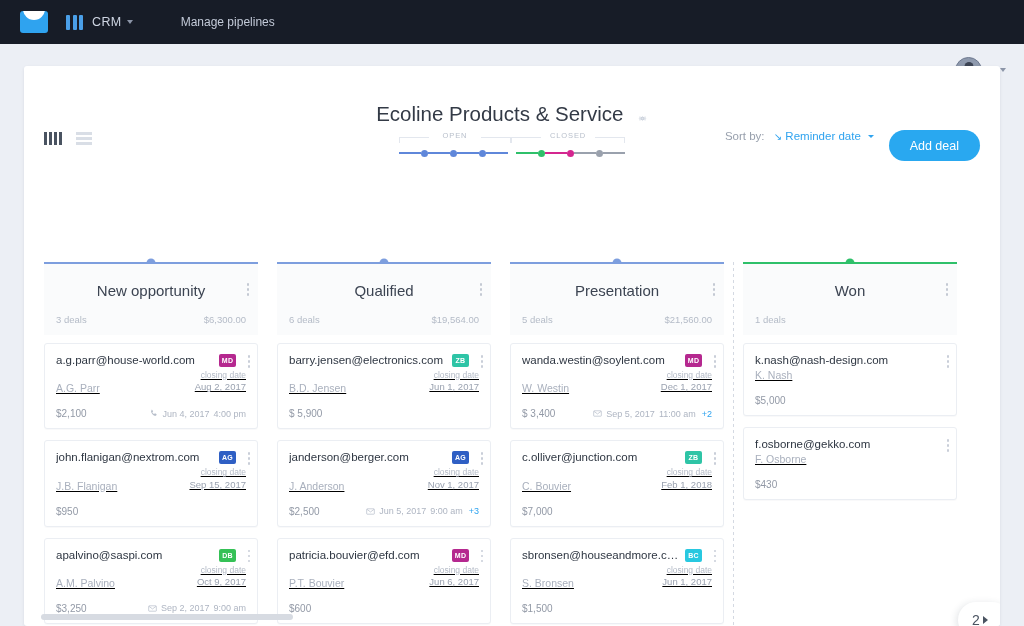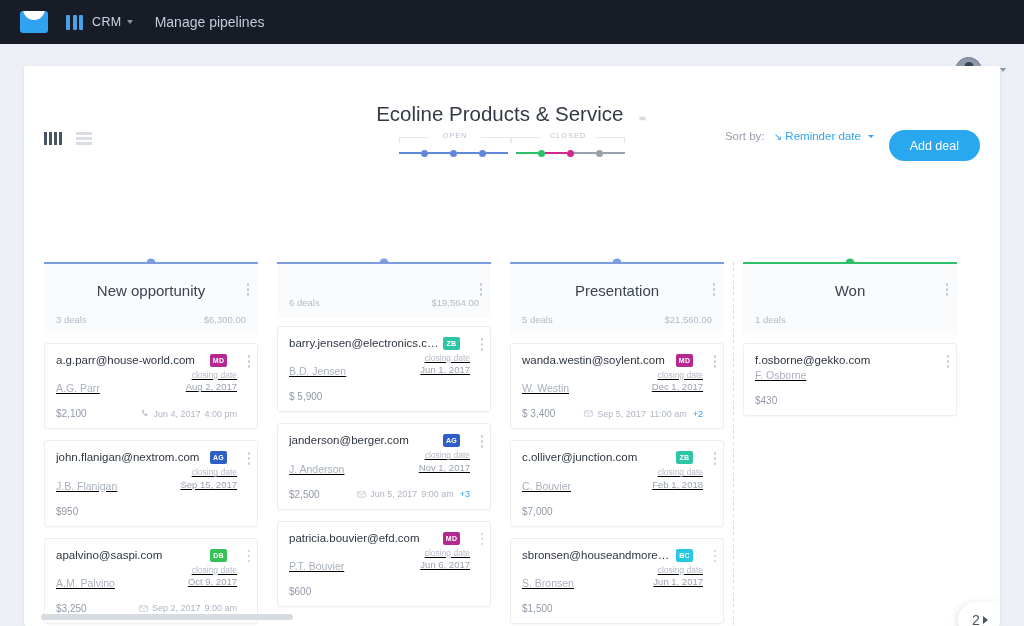--- a/index.html
+++ b/index.html
@@ -30,21 +30,21 @@
   }
   .bars-icon { display: flex; gap: 2.5px; align-items: flex-end; margin-right: 9px; }
   .bars-icon i { display: block; width: 4px; height: 15px; background: #4a9fe8; border-radius: 1px; }
   .crm-label { color: #cfd6e3; font-size: 12.5px; letter-spacing: .4px; }
   .caret {
     display: inline-block; width: 0; height: 0; margin-left: 5px;
     border-left: 3.5px solid transparent; border-right: 3.5px solid transparent;
     border-top: 4px solid #8c95a8; vertical-align: middle;
   }
   .manage-pipelines {
-    color: #c3cad8; font-size: 14px; margin-left: 22px;
+    color: #c3cad8; font-size: 12px; margin-left: 48px;
   }
   .nav-right {
     position: absolute; right: 18px; top: 0; height: 44px;
     display: flex; align-items: center; gap: 13px; margin-top: 48px;
   }
   .help-label { color: #9aa3b4; font-size: 11px; letter-spacing: .6px; }
   .avatar {
     width: 27px; height: 27px; border-radius: 50%;
     background: #8e99ad; position: relative; overflow: hidden;
     border: 1.5px solid #6e798f;
@@ -186,21 +186,21 @@
   .col-meta {
     display: flex; justify-content: space-between;
     font-size: 9.5px; color: #b4bbc7;
     padding: 15px 1px 10px 1px;
   }
 
   .cards { padding-top: 8px; }
 
   .deal-card {
     background: #fff; border: 1px solid #ebeef3; border-radius: 3px;
-    margin-bottom: 11px; padding: 10px 20px 9px 11px;
+    margin-bottom: 11px; padding: 10px 11px 9px 11px;
     position: relative; cursor: pointer;
     box-shadow: 0 1px 1px rgba(60,70,90,.03);
   }
   .deal-top { display: flex; align-items: flex-start; }
   .deal-email {
     font-size: 11.5px; color: #2e3642; flex: 1; padding-right: 4px;
     overflow: hidden; white-space: nowrap; text-overflow: ellipsis;
   }
   .badge {
     width: 17px; height: 13px; border-radius: 2px;
@@ -445,20 +445,21 @@
                 </div>
               </div>
             </div>
           </div>
         </div>
         <div class="column">
           <div class="col-bar" style="background: rgb(125, 158, 222);">
             <div class="knob" style="background: rgb(125, 158, 222);"></div>
           </div>
           <div class="col-head">
+            <div class="col-title">Qualified</div>
             <div class="kebab">
               <i></i>
               <i></i>
               <i></i>
             </div>
             <div class="col-meta">
               <span>6 deals</span>
               <span>$19,564.00</span>
             </div>
           </div>
@@ -640,20 +641,36 @@
               <i></i>
             </div>
             <div class="col-meta">
               <span>1 deals</span>
               <span></span>
             </div>
           </div>
           <div class="cards">
             <div class="deal-card">
               <div class="deal-top">
+                <div class="deal-email">k.nash@nash-design.com</div>
+              </div>
+              <div class="card-kebab">
+                <i></i>
+                <i></i>
+                <i></i>
+              </div>
+              <div class="deal-mid">
+                <div class="deal-name">K. Nash</div>
+              </div>
+              <div class="deal-bottom">
+                <span class="deal-amount">$5,000</span>
+              </div>
+            </div>
+            <div class="deal-card">
+              <div class="deal-top">
                 <div class="deal-email">f.osborne@gekko.com</div>
               </div>
               <div class="card-kebab">
                 <i></i>
                 <i></i>
                 <i></i>
               </div>
               <div class="deal-mid">
                 <div class="deal-name">F. Osborne</div>
               </div>

